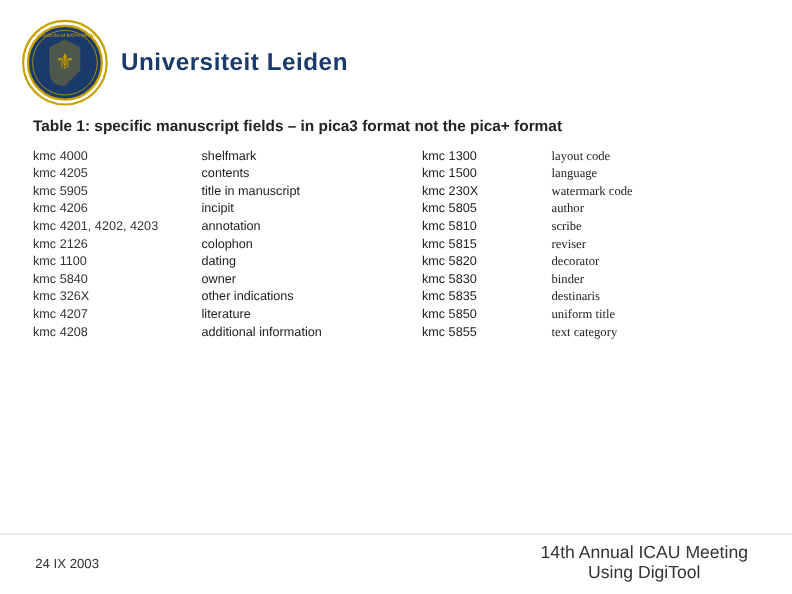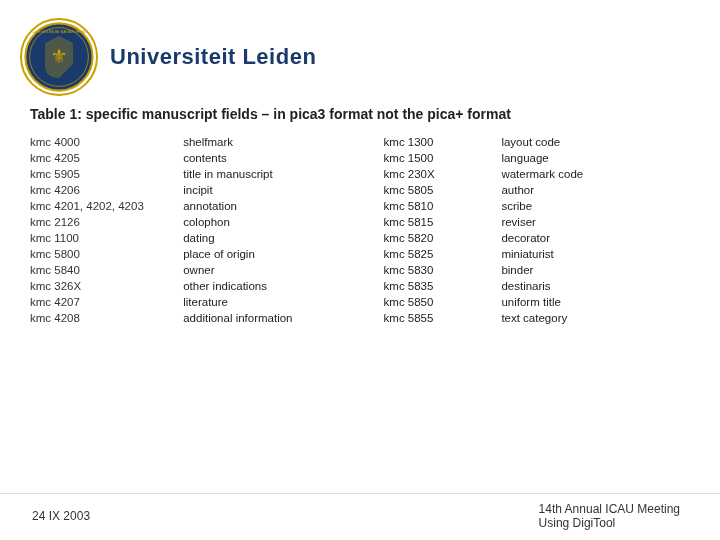--- a/index.html
+++ b/index.html
@@ -79,42 +79,44 @@
       color: #333;
     }
     .data-table td:nth-child(2) {
       width: 170px;
     }
     .data-table td:nth-child(3) {
       width: 100px;
     }
     .data-table td:nth-child(4) {
       width: 160px;
+      font-family: Liberation Serif, serif;
     }
 
     .footer {
       position: absolute;
       bottom: 0;
       left: 0;
       right: 0;
       display: flex;
       justify-content: space-between;
       align-items: center;
       padding: 8px 40px 10px 32px;
       border-top: 1px solid #ddd;
     }
 
     .footer-left {
       font-size: 12px;
       color: #333;
     }
 
     .footer-center {
-      font-size: 12px;
+      font-size: 16px;
       color: #333;
+      text-align: center;
     }
 
     
     .leiden-logo-svg {
       width: 70px;
       height: 70px;
     }
   </style>
 </head>
 <body>
@@ -181,26 +183,20 @@
           <td>kmc 5815</td>
           <td>reviser</td>
         </tr>
         <tr>
           <td>kmc 1100</td>
           <td>dating</td>
           <td>kmc 5820</td>
           <td>decorator</td>
         </tr>
         <tr>
-          <td>kmc 5800</td>
-          <td>place of origin</td>
-          <td>kmc 5825</td>
-          <td>miniaturist</td>
-        </tr>
-        <tr>
           <td>kmc 5840</td>
           <td>owner</td>
           <td>kmc 5830</td>
           <td>binder</td>
         </tr>
         <tr>
           <td>kmc 326X</td>
           <td>other indications</td>
           <td>kmc 5835</td>
           <td>destinaris</td>

